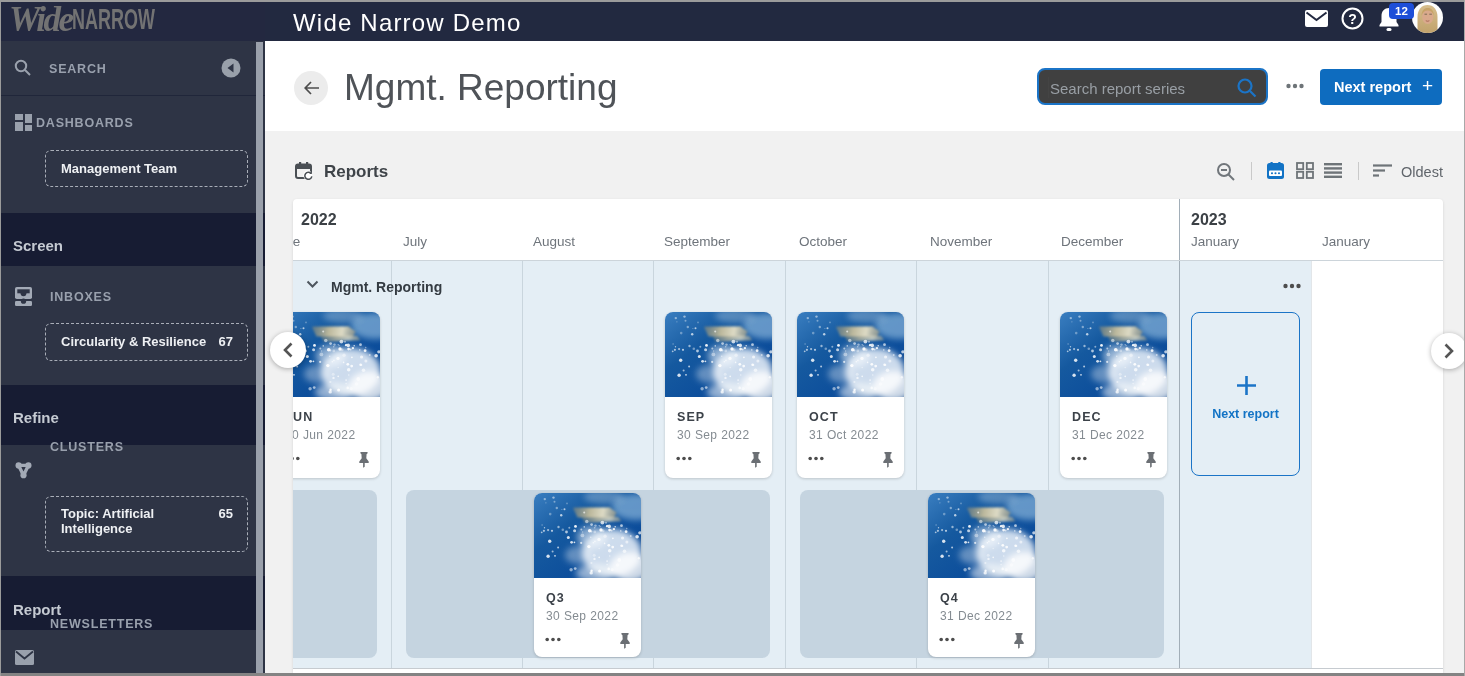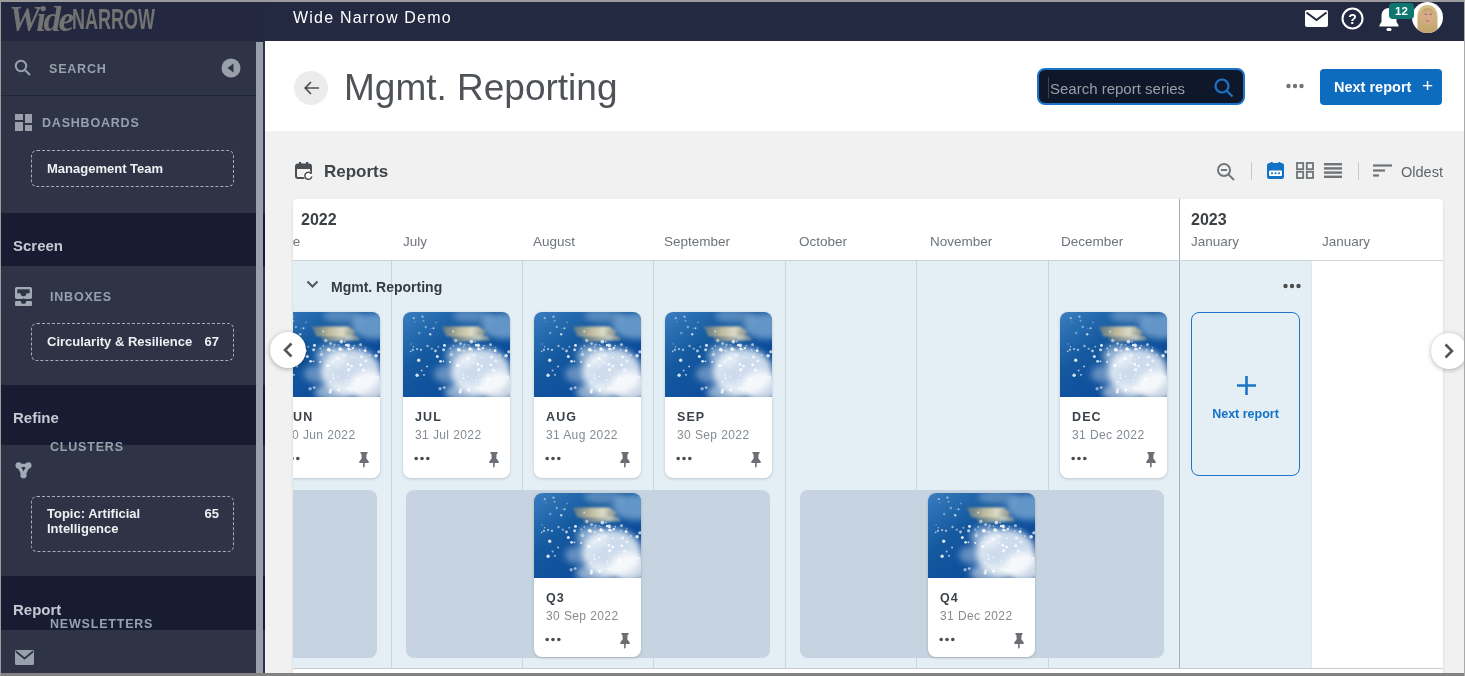--- a/index.html
+++ b/index.html
@@ -13,31 +13,31 @@
 #frame-right{left:1464px;top:0;width:1px;height:676px;background:#a8a8a8;z-index:99;}
 
 #sidebar{left:0;top:0;width:265px;height:676px;background:#2e3445;}
 #sb-logo{left:0;top:0;width:265px;height:41px;background:#232840;}
 #logo{left:9px;top:0px;height:40px;color:#737373;white-space:nowrap;}
 #logo .w{font-family:"Liberation Serif",serif;font-style:italic;font-weight:bold;font-size:35px;letter-spacing:-2.5px;}
 #logo .n{display:inline-block;font-size:29px;font-weight:bold;letter-spacing:0px;transform:scaleX(.62);transform-origin:0 50%;margin-left:0px;vertical-align:2px;}
 .sb-label{color:#99a0ad;font-size:12.5px;font-weight:bold;letter-spacing:.8px;}
 .sb-band{left:0;width:265px;background:#171c33;}
 .sb-band span{position:absolute;left:13px;color:#c5cad2;font-size:15px;font-weight:bold;}
-.dash-btn{border:1px dashed #a9aeb8;border-radius:6px;color:#eef0f3;font-size:13px;font-weight:bold;}
+.dash-btn{border:1px dashed #a9aeb8;border-radius:6px;color:#eef0f3;font-size:13px;font-weight:bold;margin-left:14px;}
 #sb-scroll{left:256px;top:42px;width:7px;height:632px;background:#9aa0ab;}
 .sepline{left:0;width:265px;height:1px;background:#20263a;}
 
 #topbar{left:265px;top:0;width:1200px;height:41px;background:#222940;}
-#tb-title{left:293px;top:9px;color:#fff;font-size:16px;font-weight:normal;letter-spacing:1.2px;}
+#tb-title{left:293px;top:9px;color:#fff;font-size:24px;font-weight:normal;letter-spacing:1.2px;}
 
 #header{left:265px;top:41px;width:1200px;height:90px;background:#fff;}
 #backbtn{left:294px;top:71px;width:34px;height:34px;border-radius:50%;background:#ececec;}
 #h1{left:344px;top:67px;font-size:37px;color:#4f5358;letter-spacing:0px;}
-#searchbox{left:1037px;top:68px;width:208px;height:37px;border:2px solid #1b74c7;border-radius:8px;background:#0f172a;}
+#searchbox{left:1037px;top:68px;width:231px;height:37px;border:2px solid #1b74c7;border-radius:8px;background:#404040;}
 #searchbox .ph{position:absolute;left:11px;top:10px;font-size:15px;color:#999fa5;}
 #searchbox .caret{position:absolute;left:9px;top:7px;width:1px;height:21px;background:#444;}
 #nextbtn{left:1320px;top:69px;width:122px;height:36px;background:#0e6cbf;border-radius:4px;color:#fff;}
 #nextbtn .t{position:absolute;left:14px;top:10px;font-size:14.5px;font-weight:bold;}
 #nextbtn .p{position:absolute;right:9px;top:6px;font-size:19px;font-weight:normal;}
 
 #rep-title{left:324px;top:162px;font-size:17px;font-weight:bold;color:#3f4449;}
 #oldest{left:1401px;top:164px;font-size:14.5px;color:#60656b;}
 .vdiv{top:162px;width:1px;height:18px;background:#c9c9c9;}
 
@@ -216,21 +216,21 @@
     <path d="M12.5 5.5v9L6.5 10z" fill="#2e3445"></path>
   </svg>
 <div class="abs sepline" style="top:95px"></div>
 
 <svg class="abs" style="left:15px;top:114px" width="18" height="18" viewBox="0 0 18 18">
     <rect x="0" y="0" width="8" height="6" fill="#99a0ac"></rect>
     <rect x="10" y="0" width="7" height="9" fill="#99a0ac"></rect>
     <rect x="0" y="8" width="8" height="9" fill="#99a0ac"></rect>
     <rect x="10" y="11" width="7" height="6" fill="#99a0ac"></rect>
   </svg>
-<div class="abs sb-label" style="left:42px;top:116px">DASHBOARDS</div>
+<div class="abs sb-label" style="left:36px;top:116px">DASHBOARDS</div>
 <div class="abs dash-btn" style="left:31px;top:150px;width:203px;height:37px">
     <span class="abs" style="left:15px;top:10px">Management Team</span>
   </div>
 
 <div class="abs sb-band" style="top:213px;height:53px">
     <span style="top:24px">Screen</span>
   </div>
 
 <svg class="abs" style="left:15px;top:287px" width="17" height="19" viewBox="0 0 17 19">
     <rect x="0" y="0" width="17" height="12" rx="1.8" fill="#a3aab6"></rect>
@@ -280,21 +280,21 @@
     <path d="M1.5 2.5l10 7.5L21.5 2.5" fill="none" stroke="#222940" stroke-width="2"></path>
   </svg>
 <svg class="abs" style="left:1341px;top:7px" width="23" height="23" viewBox="0 0 23 23">
     <circle cx="11.5" cy="11.5" r="10" fill="none" stroke="#fff" stroke-width="2"></circle>
     <text x="11.5" y="16.5" font-size="14" font-weight="bold" fill="#fff" text-anchor="middle" font-family="Liberation Sans">?</text>
   </svg>
 <svg class="abs" style="left:1378px;top:7px" width="22" height="25" viewBox="0 0 22 25">
     <path d="M11 1c-4.5 0-7.5 3.2-7.5 8v6L1.5 18v1.5h19V18l-2-3V9c0-4.8-3-8-7.5-8z" fill="#fff"></path>
     <rect x="8.5" y="21" width="5" height="3" rx="1.5" fill="#fff"></rect>
   </svg>
-<div class="abs" style="left:1389px;top:3px;width:25px;height:16px;background:#0f766e;border-radius:4px;color:#fff;font-size:11.5px;font-weight:bold;text-align:center;line-height:16px;z-index:6;">12</div>
+<div class="abs" style="left:1389px;top:3px;width:25px;height:16px;background:#1d4ed8;border-radius:4px;color:#fff;font-size:11.5px;font-weight:bold;text-align:center;line-height:16px;z-index:6;">12</div>
 <svg class="abs" style="left:1412px;top:2px;z-index:5" width="31" height="31" viewBox="0 0 31 31">
 <defs>
       <clipPath id="avc">
         <circle cx="15.5" cy="15.5" r="15.5"></circle>
       </clipPath>
 <linearGradient id="avh" x1="0" y1="0" x2="0" y2="1">
         <stop offset="0" stop-color="#d6bd8c"></stop>
         <stop offset="1" stop-color="#bfa06a"></stop>
       </linearGradient>
     </defs>
@@ -432,77 +432,58 @@
           <circle cx="8" cy="2.5" r="1.8"></circle>
           <circle cx="13.8" cy="2.5" r="1.8"></circle>
         </g>
       </svg>
       <svg class="pin" width="10" height="16" viewBox="0 0 10 16">
         <path fill="#6b6f74" d="M1.3 0h7.4l-.5 2H1.8z"></path>
         <path fill="#6b6f74" d="M2.4 2h5.2l-.3 4.3 2.4 3.1v1.7H.3V9.4l2.4-3.1z"></path>
         <path fill="#6b6f74" d="M4.1 11.1h1.6v3.6l-1.6 1z"></path>
       </svg>
     </div>
-  <div class="card" style="left:110px;top:113px;height:166px">
-      <svg class="cimg" width="107" height="85">
-        <use href="#cimgg"></use>
-      </svg>
-      <div class="ct">JUL</div>
-      <div class="cd">31 Jul 2022</div>
-      <svg class="dots" width="16" height="5" viewBox="0 0 16 5">
-        <g fill="#4d4d4d">
-          <circle cx="2.2" cy="2.5" r="1.8"></circle>
-          <circle cx="8" cy="2.5" r="1.8"></circle>
-          <circle cx="13.8" cy="2.5" r="1.8"></circle>
-        </g>
-      </svg>
-      <svg class="pin" width="10" height="16" viewBox="0 0 10 16">
-        <path fill="#6b6f74" d="M1.3 0h7.4l-.5 2H1.8z"></path>
-        <path fill="#6b6f74" d="M2.4 2h5.2l-.3 4.3 2.4 3.1v1.7H.3V9.4l2.4-3.1z"></path>
-        <path fill="#6b6f74" d="M4.1 11.1h1.6v3.6l-1.6 1z"></path>
-      </svg>
-    </div>
-  <div class="card" style="left:241px;top:113px;height:166px">
-      <svg class="cimg" width="107" height="85">
-        <use href="#cimgg"></use>
-      </svg>
-      <div class="ct">AUG</div>
-      <div class="cd">31 Aug 2022</div>
-      <svg class="dots" width="16" height="5" viewBox="0 0 16 5">
-        <g fill="#4d4d4d">
-          <circle cx="2.2" cy="2.5" r="1.8"></circle>
-          <circle cx="8" cy="2.5" r="1.8"></circle>
-          <circle cx="13.8" cy="2.5" r="1.8"></circle>
-        </g>
-      </svg>
-      <svg class="pin" width="10" height="16" viewBox="0 0 10 16">
-        <path fill="#6b6f74" d="M1.3 0h7.4l-.5 2H1.8z"></path>
-        <path fill="#6b6f74" d="M2.4 2h5.2l-.3 4.3 2.4 3.1v1.7H.3V9.4l2.4-3.1z"></path>
-        <path fill="#6b6f74" d="M4.1 11.1h1.6v3.6l-1.6 1z"></path>
-      </svg>
-    </div>
   <div class="card" style="left:372px;top:113px;height:166px">
       <svg class="cimg" width="107" height="85">
         <use href="#cimgg"></use>
       </svg>
       <div class="ct">SEP</div>
       <div class="cd">30 Sep 2022</div>
       <svg class="dots" width="16" height="5" viewBox="0 0 16 5">
         <g fill="#4d4d4d">
           <circle cx="2.2" cy="2.5" r="1.8"></circle>
           <circle cx="8" cy="2.5" r="1.8"></circle>
           <circle cx="13.8" cy="2.5" r="1.8"></circle>
         </g>
       </svg>
       <svg class="pin" width="10" height="16" viewBox="0 0 10 16">
         <path fill="#6b6f74" d="M1.3 0h7.4l-.5 2H1.8z"></path>
         <path fill="#6b6f74" d="M2.4 2h5.2l-.3 4.3 2.4 3.1v1.7H.3V9.4l2.4-3.1z"></path>
         <path fill="#6b6f74" d="M4.1 11.1h1.6v3.6l-1.6 1z"></path>
       </svg>
     </div>
+  <div class="card" style="left:504px;top:113px;height:166px">
+      <svg class="cimg" width="107" height="85">
+        <use href="#cimgg"></use>
+      </svg>
+      <div class="ct">OCT</div>
+      <div class="cd">31 Oct 2022</div>
+      <svg class="dots" width="16" height="5" viewBox="0 0 16 5">
+        <g fill="#4d4d4d">
+          <circle cx="2.2" cy="2.5" r="1.8"></circle>
+          <circle cx="8" cy="2.5" r="1.8"></circle>
+          <circle cx="13.8" cy="2.5" r="1.8"></circle>
+        </g>
+      </svg>
+      <svg class="pin" width="10" height="16" viewBox="0 0 10 16">
+        <path fill="#6b6f74" d="M1.3 0h7.4l-.5 2H1.8z"></path>
+        <path fill="#6b6f74" d="M2.4 2h5.2l-.3 4.3 2.4 3.1v1.7H.3V9.4l2.4-3.1z"></path>
+        <path fill="#6b6f74" d="M4.1 11.1h1.6v3.6l-1.6 1z"></path>
+      </svg>
+    </div>
   <div class="card" style="left:767px;top:113px;height:166px">
       <svg class="cimg" width="107" height="85">
         <use href="#cimgg"></use>
       </svg>
       <div class="ct">DEC</div>
       <div class="cd">31 Dec 2022</div>
       <svg class="dots" width="16" height="5" viewBox="0 0 16 5">
         <g fill="#4d4d4d">
           <circle cx="2.2" cy="2.5" r="1.8"></circle>
           <circle cx="8" cy="2.5" r="1.8"></circle>

